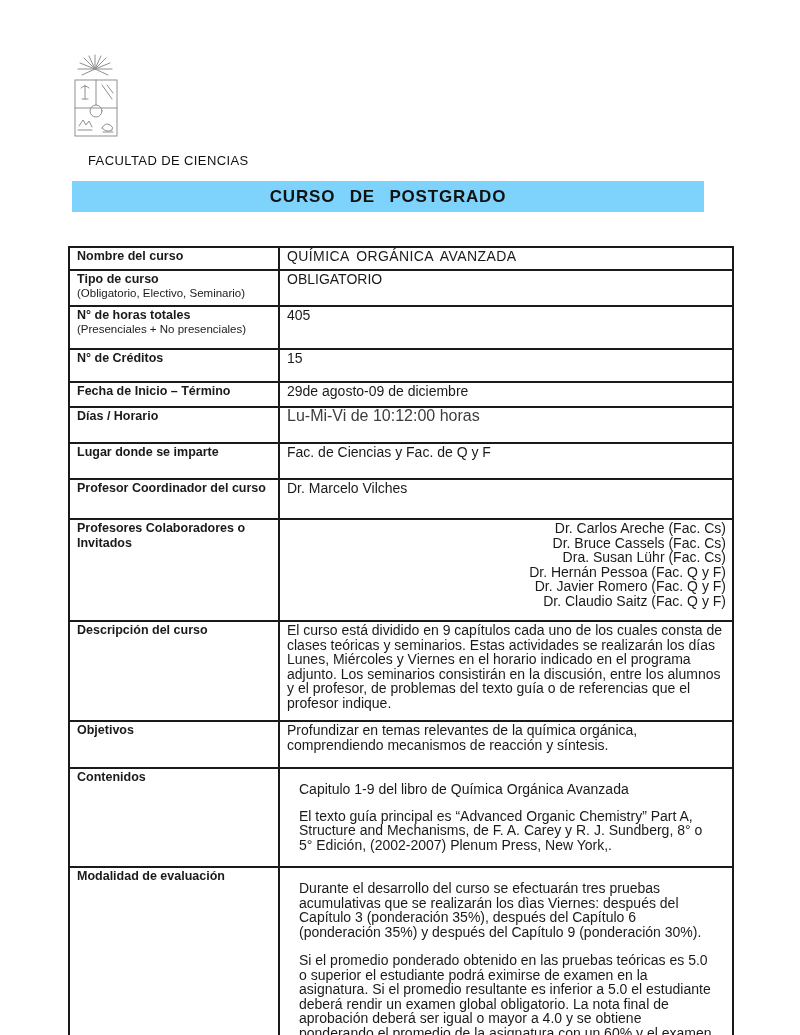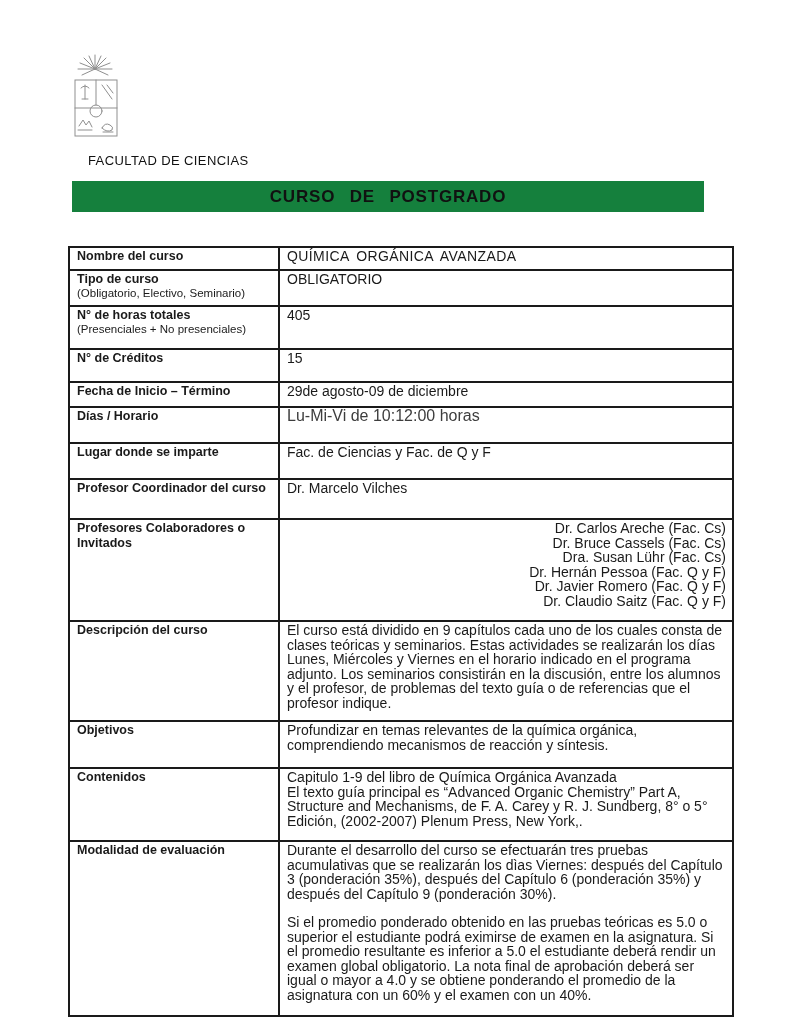--- a/index.html
+++ b/index.html
@@ -8,40 +8,40 @@
     font-family:"Liberation Sans","DejaVu Sans",sans-serif;color:#1a1a1a;
     overflow:hidden;
   }
   .crest{position:absolute;left:66px;top:54px;width:62px;height:92px;}
   .faculty{
     position:absolute;left:88px;top:153px;font-size:13px;letter-spacing:0.4px;
     color:#111;
   }
   .banner{
     position:absolute;left:72px;top:181px;width:632px;height:31px;
-    background:#15803d;text-align:center;
+    background:#7dd3fc;text-align:center;
   }
   .banner span{
     font-size:17px;font-weight:bold;letter-spacing:0.8px;word-spacing:9px;
     line-height:31px;color:#111;
   }
   .course-table{
     position:absolute;left:68px;top:246px;width:664px;
     border-collapse:collapse;table-layout:fixed;
   }
   .course-table td{
     border:2px solid #1a1a1a;vertical-align:top;
     padding:1px 6px 2px 7px;
   }
   .col-label{width:210px;}
   .col-value{width:454px;}
   .lbl{font-size:12.5px;font-weight:bold;line-height:14.5px;}
   .sub{font-size:11.5px;font-weight:normal;line-height:13px;}
   .val{font-size:14px;line-height:14.5px;}
-  .val p{margin:0;}
+  .val p{margin:12px;}
   .val p.gap-before{margin-top:14px;}
   .caps{letter-spacing:0.4px;word-spacing:3px;}
   .light{color:#3d3d3d;font-size:16px;}
   .centered{text-align:right;}
   .r1 td{height:18px;} .r2 td{height:31px;margin-left:13px;} .r3 td{height:38px;}
   .r4 td{height:28px;} .r5 td{height:20px;} .r6 td{height:31px;}
   .r7 td{height:31px;} .r8 td{height:35px;} .r9 td{height:97px;}
   .r10 td{height:95px;} .r11 td{height:42px;} .r12 td{height:68px;}
   .r13 td{height:170px;}
 </style>

